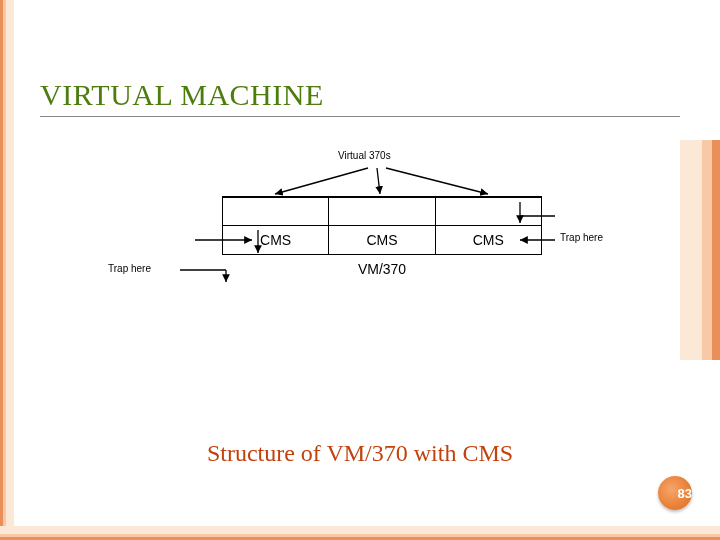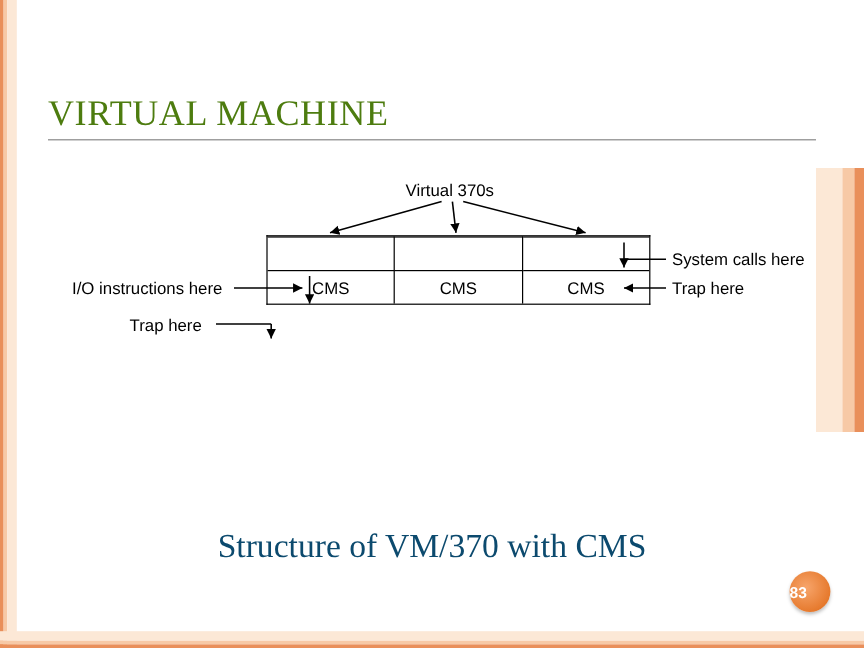--- a/index.html
+++ b/index.html
@@ -94,47 +94,47 @@
     height: 29px;
     display: flex;
     align-items: center;
     justify-content: center;
     font-family: Arial, Helvetica, sans-serif;
     font-size: 14px;
   }
   .label {
     position: absolute;
     font-family: Arial, Helvetica, sans-serif;
-    font-size: 14px;
+    font-size: 10px;
     white-space: nowrap;
   }
   .caption {
     position: absolute;
     left: 0; right: 0;
     top: 440px;
     text-align: center;
-    font-size: 28px;
+    font-size: 24px;
     font-family: Georgia, 'Times New Roman', serif;
-    color: #0c4a6e;
+    color: #c2410c;
   }
   .page-num {
     position: absolute;
     right: 28px;
     bottom: 30px;
     width: 34px;
     height: 34px;
     border-radius: 50%;
     background: radial-gradient(circle at 40% 40%, #f7a56b, #e67a2e 70%, #c85e18);
     color: #fff;
     font-family: Arial, sans-serif;
     font-size: 13px;
     font-weight: bold;
     display: flex;
     align-items: center;
-    justify-content: flex-start;
+    justify-content: flex-end;
     box-shadow: 0 2px 3px rgba(0,0,0,0.25);
   }
   svg.arrows {
     position: absolute;
     left: 0; top: 0;
     width: 600px;
     height: 180px;
     overflow: visible;
   }
 </style>
@@ -156,37 +156,36 @@
     <div class="r2"></div>
     <div class="r3"></div>
 </div>
 
 <div class="title">VIRTUAL MACHINE</div>
 
 <div class="diagram">
 
   <div class="label" style="left:278px; top:0px;">Virtual 370s</div>
 
-  <div class="label" style="left:0px; top:82px;">I/O instructions here</div>
   <div class="label" style="left:48px; top:113px;">Trap here</div>
 
-  <div class="label" style="left:500px; top:58px;">System calls here</div>
   <div class="label" style="left:500px; top:82px;">Trap here</div>
 
   <div class="layers">
     <div class="row first">
       <div class="cell"></div>
       <div class="cell"></div>
       <div class="cell"></div>
     </div>
     <div class="row">
       <div class="cell">CMS</div>
       <div class="cell">CMS</div>
       <div class="cell">CMS</div>
     </div>
+    <div class="fullrow">VM/370</div>
   </div>
 
   <svg class="arrows">
     <defs>
       <marker id="ah" markerWidth="8" markerHeight="8" refX="6" refY="3" orient="auto">
         <path d="M0,0 L6,3 L0,6 Z" fill="#000"></path>
       </marker>
     </defs>
 
     <line x1="308" y1="18" x2="215" y2="44" stroke="#000" stroke-width="1.3" marker-end="url(#ah)"></line>

